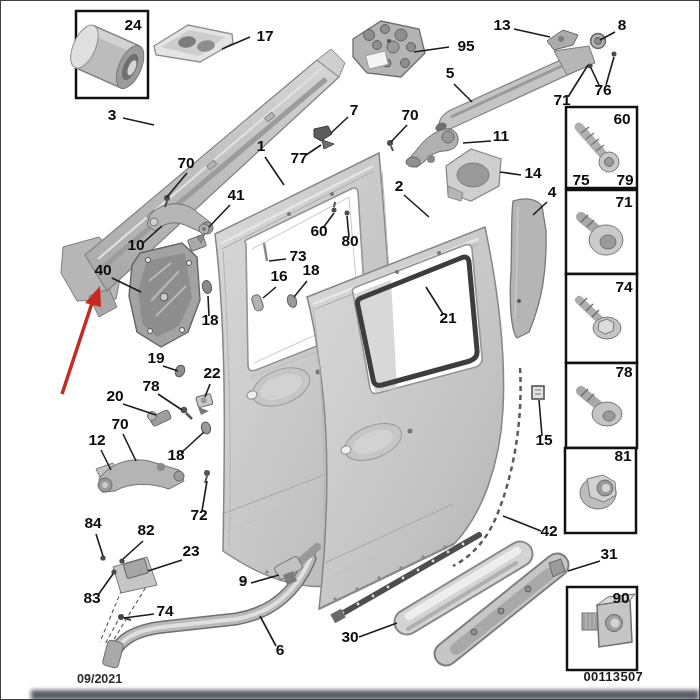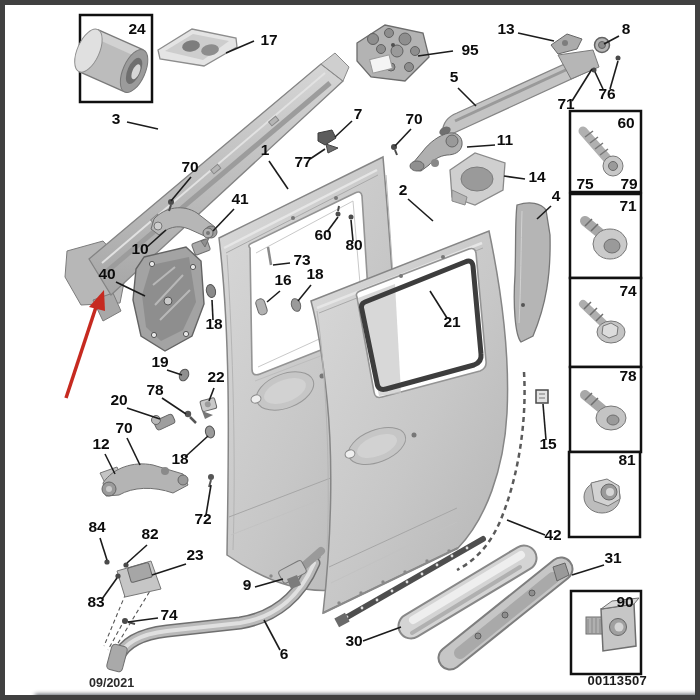--- a/index.html
+++ b/index.html
@@ -1,22 +1,22 @@
 <!DOCTYPE html>
 <html><head>
 <meta charset="utf-8">
 <style>
   html,body{margin:0;padding:0;background:#fff;}
-  #stage{position:relative;width:700px;height:700px;background:#ffffff;border:5px solid #404040;box-sizing:border-box;overflow:hidden;font-family:"Liberation Sans",sans-serif;}
+  #stage{position:relative;width:700px;height:700px;background:#ffffff;border:1px solid #404040;box-sizing:border-box;overflow:hidden;font-family:"Liberation Sans",sans-serif;}
   svg{position:absolute;left:0;top:0;}
   .callout{font-family:"Liberation Sans",sans-serif;font-weight:bold;font-size:15.5px;fill:#0c0c0c;}
   .leader{stroke:#1c1c1c;stroke-width:1.6;fill:none;}
   .pedge{stroke:#7a7a7a;stroke-width:1.3;}
   .footer-text{position:absolute;font-weight:bold;color:#1a1a1a;}
-  #rev-date{left:76px;top:671px;font-size:12.5px;color:#2b2b2b;margin-left:8px;}
+  #rev-date{left:76px;top:671px;font-size:12.5px;color:#2b2b2b;}
   #part-code{left:564px;top:668px;width:78px;text-align:right;font-size:13px;letter-spacing:.3px;}
   #footer-bar{position:absolute;left:30px;top:689px;width:668px;height:10px;background:#3a3f4a;filter:blur(2px);opacity:.85;}
 </style>
 </head>
 <body>
 
 <div id="stage">
 <svg id="diagram" width="700" height="700" viewBox="0 0 700 700">
   <defs>
     <linearGradient id="gDoor" x1="0" y1="0" x2="1" y2="1">

